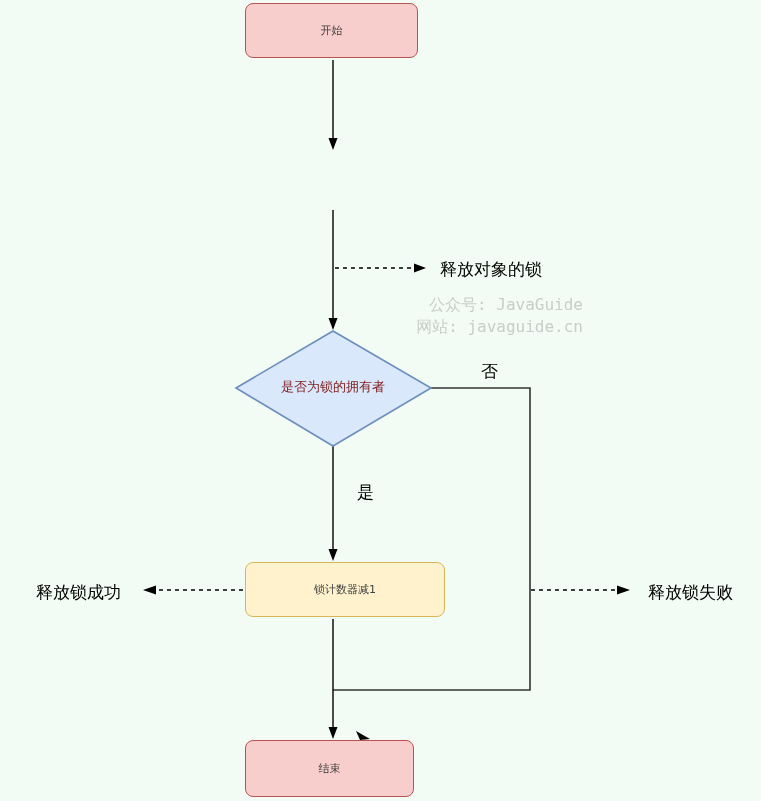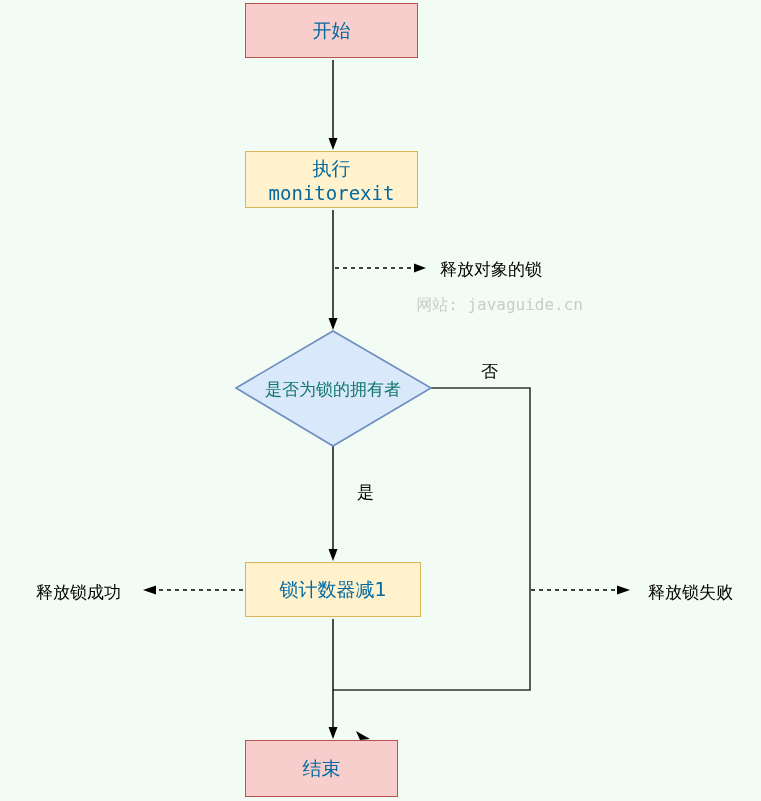--- a/index.html
+++ b/index.html
@@ -17,50 +17,50 @@
   .edges-svg {
     position: absolute;
     left: 0;
     top: 0;
     width: 761px;
     height: 801px;
   }
   .node {
     position: absolute;
     box-sizing: border-box;
-    border-radius: 0;
+    border-radius: 8px;
     border: 1.6px solid;
     display: flex;
     align-items: center;
     justify-content: center;
-    font-size: 19px;
-    color: #0369a1;
+    font-size: 11px;
+    color: #404040;
     text-align: center;
   }
   .node-start, .node-end {
     background: #f8cecc;
     border-color: #b85450;
   }
   .node-process {
     background: #fff2cc;
     border-color: #d6b656;
   }
   .node-start { left: 245px; top: 3px;   width: 173px; height: 55px; }
   .node-exec  { left: 245px; top: 151px; width: 173px; height: 57px;
                 font-family: "DejaVu Sans Mono", monospace; }
-  .node-counter { left: 245px; top: 562px; width: 176px; height: 55px; }
-  .node-end   { left: 245px; top: 740px; width: 153px; height: 57px; }
+  .node-counter { left: 245px; top: 562px; width: 200px; height: 55px; }
+  .node-end   { left: 245px; top: 740px; width: 169px; height: 57px; }
   .diamond-label {
     position: absolute;
     left: 244px;
     top: 378px;
     width: 178px;
     text-align: center;
-    font-size: 17px;
-    color: #0f766e;
+    font-size: 13px;
+    color: #7f1d1d;
   }
   .edge-label {
     position: absolute;
     font-size: 17px;
     color: #000000;
     white-space: nowrap;
   }
   .label-release-lock { left: 440px; top: 258px; }
   .label-yes          { left: 357px; top: 481px; }
   .label-no           { left: 481px; top: 360px; }
@@ -126,23 +126,20 @@
       <polygon points="617,585.5 617,594.5 630,590" fill="#000"></polygon>
     </g>
 
     <polygon points="236,388 333,331 431,388 333,446" fill="#dae8fc" stroke="#6c8ebf" stroke-width="1.6"></polygon>
   </svg>
 
   <div class="node node-start">
     <span>开始</span>
   </div>
 
-  <div class="node node-process node-exec">
-    <span>执行 monitorexit</span>
-  </div>
 
   <div class="diamond-label">是否为锁的拥有者</div>
 
   <div class="node node-process node-counter">
     <span>锁计数器减1</span>
   </div>
 
   <div class="node node-start node-end">
     <span>结束</span>
   </div>
@@ -151,16 +148,17 @@
 
   <div class="edge-label label-yes">是</div>
 
   <div class="edge-label label-no">否</div>
 
   <div class="edge-label label-success">释放锁成功</div>
 
   <div class="edge-label label-fail">释放锁失败</div>
 
   <div class="watermark">
+    <div>公众号: JavaGuide</div>
     <div>网站: javaguide.cn</div>
   </div>
 
 </div>
 
 </body></html>

